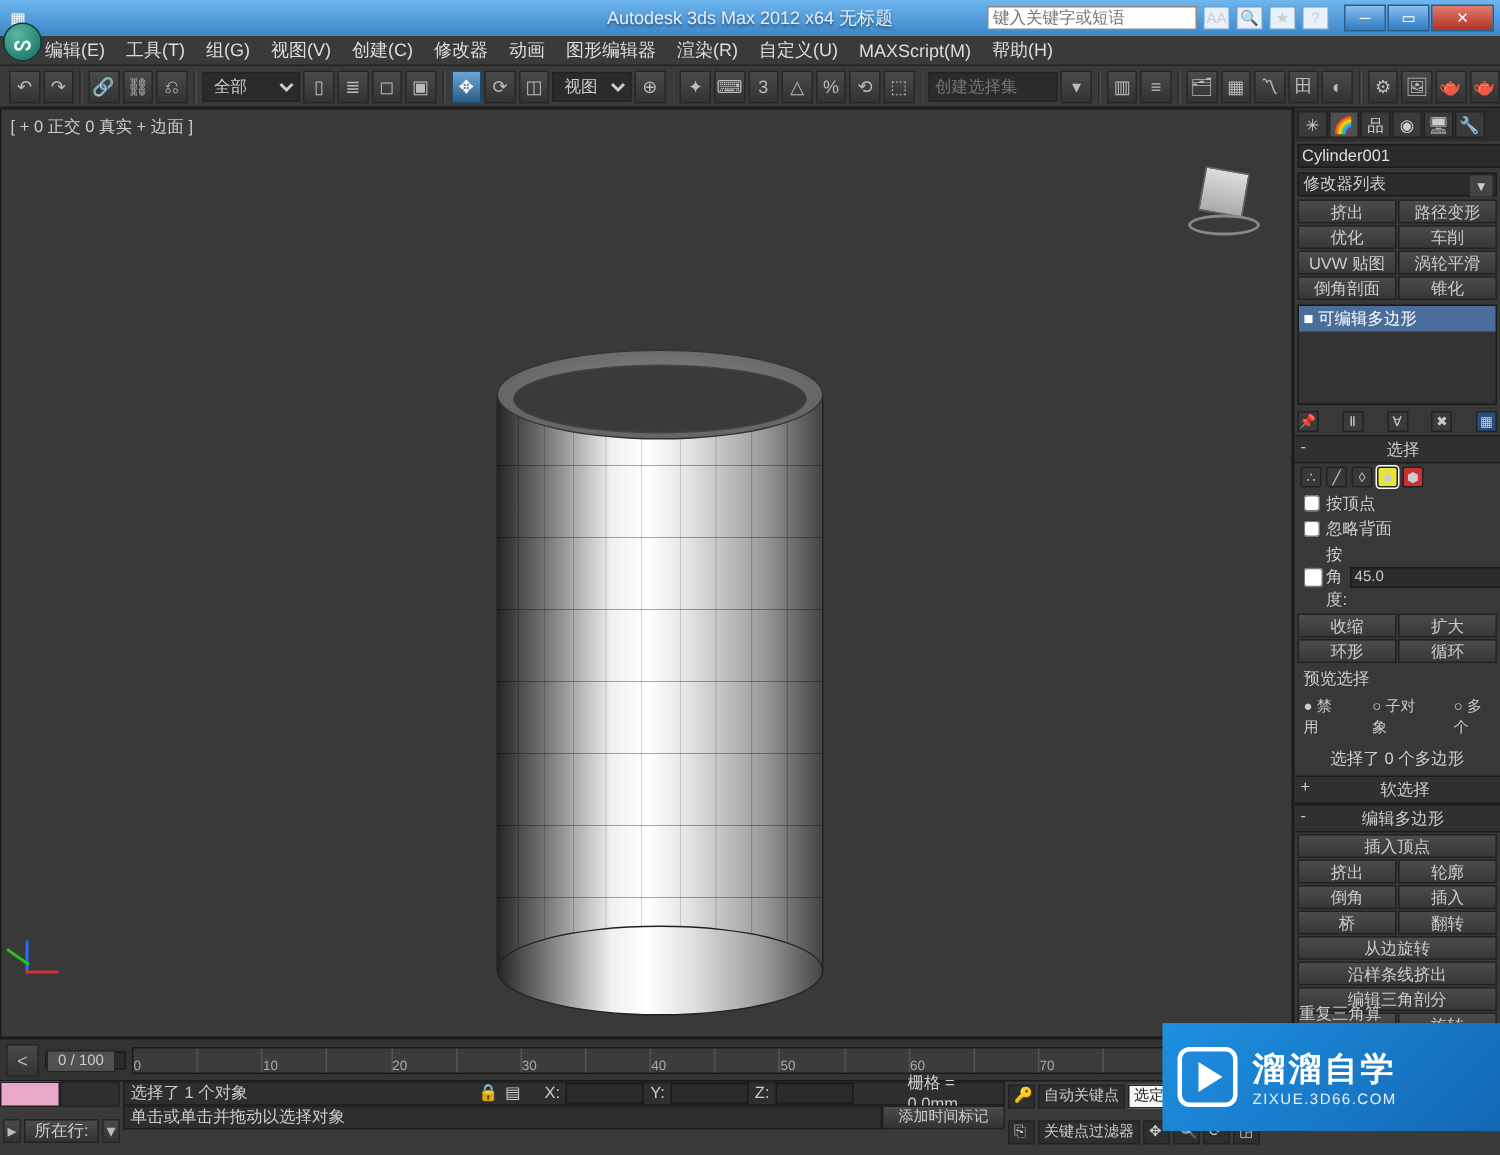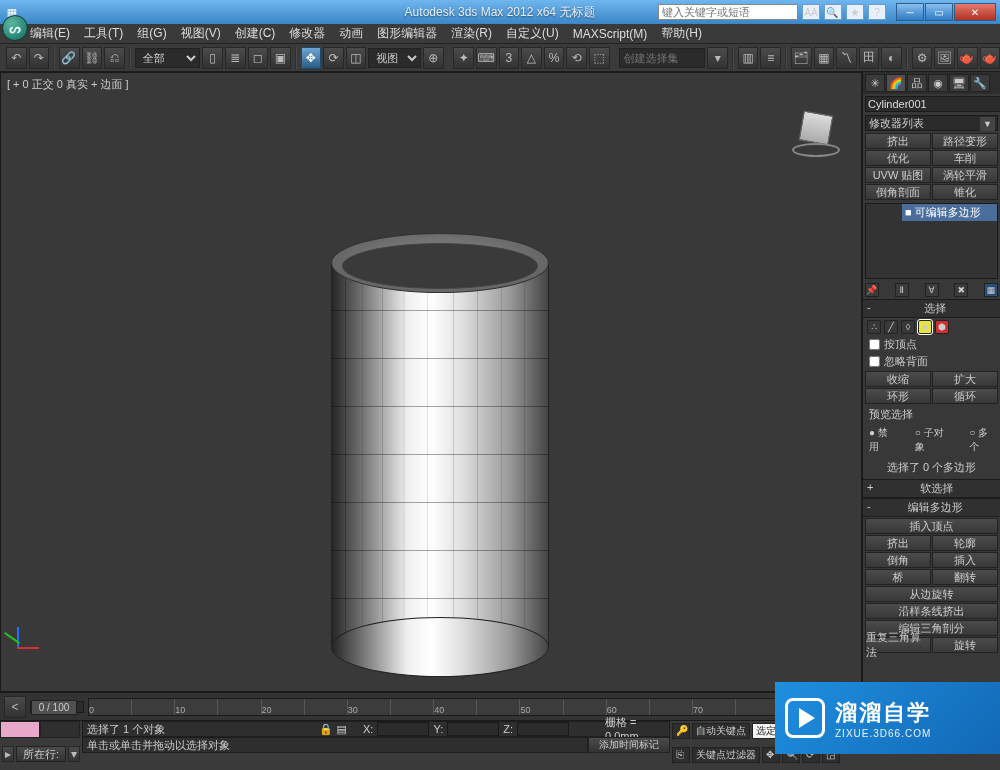--- a/index.html
+++ b/index.html
@@ -66,21 +66,21 @@
 .cmd-tabs { display:flex; gap:1px; padding:2px; background:#2d2d2d; height:22px;}
 .cmd-tabs .tab { width:20px;height:18px;border:1px solid #222;background:#3a3a3a;display:flex;align-items:center;justify-content:center;font-size:11px;}
 .cmd-tabs .tab.active { background:#505050; }
 .name-field { display:flex; padding:2px; gap:2px;}
 .name-field input { flex:1; height:16px; background:#2b2b2b; border:1px solid #1a1a1a; color:#ddd; font-size:11px; padding:0 2px;}
 .mod-select { width:calc(100% - 4px); margin:1px 2px; height:16px; background:#2b2b2b; border:1px solid #1a1a1a; color:#ccc; font-size:11px; position:relative; padding-left:3px; line-height:14px;}
 .mod-select::after { content:"▼"; position:absolute; right:2px; top:1px; font-size:9px; background:#444; padding:0 3px;}
 .btn-grid { display:grid; grid-template-columns:1fr 1fr; gap:1px; padding:1px 2px;}
 .pbtn { height:16px; background:linear-gradient(#4b4b4b,#383838); border:1px solid #222; color:#ccc; font-size:11px; display:flex;align-items:center;justify-content:center; cursor:pointer;}
 .pbtn.wide { grid-column:span 2;}
-.stack { margin:2px; border:1px solid #1a1a1a; height:76px; background:#333;padding-left:36px; }
+.stack { margin:2px; border:1px solid #1a1a1a; height:76px; background:#333; }
 .stack .item { background:#4a6d9c; color:#fff; padding:1px 3px; font-size:11px; }
 .mini-row { display:flex; gap:2px; padding:2px; justify-content:space-between;}
 .mini-row .mini { width:14px;height:14px; border:1px solid #222; background:#3b3b3b; display:flex;align-items:center;justify-content:center;font-size:9px;}
 .rollup-hd { background:#303030; color:#ccc; padding:1px 0; text-align:center; font-size:11px; border-top:1px solid #1c1c1c; border-bottom:1px solid #1c1c1c;}
 .rollup-hd.plus::before { content:"+"; float:left; margin-left:4px;}
 .rollup-hd.minus::before { content:"-"; float:left; margin-left:4px;}
 .sub-row { display:flex; gap:3px; padding:2px 4px; align-items:center;}
 .sub-row .dot { width:14px;height:14px;border:1px solid #222; border-radius:2px; display:flex;align-items:center;justify-content:center; font-size:9px;}
 .sub-row .dot.red { background:#cc3030; }
 .sub-row .dot.yel { background:#e6e63a; outline:1px solid #fff; }
@@ -114,21 +114,21 @@
 .status-mid .tip-line { display:flex; align-items:center;}
 .status-mid .tip-line .tip { flex:1; border:1px solid #1e1e1e; background:#2e2e2e; height:16px; line-height:14px; padding:0 4px; font-size:11px; }
 .status-mid .tip-line .add { height:16px; background:linear-gradient(#4b4b4b,#333); border:1px solid #222; font-size:10px; padding:0 10px; line-height:14px;}
 .status-right { flex:0 0 330px; display:flex; flex-wrap:wrap; align-items:flex-start; padding:2px; gap:2px;}
 .status-right .seg { height:16px; border:1px solid #222; background:#2e2e2e; font-size:10px; line-height:14px; padding:0 3px; display:flex;align-items:center;}
 .status-right .btn { width:18px; }
 .status-right .dd { width:70px; background:#f5f5f5; color:#222;}
 .grid-val { width:60px; }
 
 
-.watermark { position:absolute; right:0; bottom:16px; width:225px; height:72px; background:linear-gradient(135deg,#1f8fe0,#1268b5); display:flex; align-items:center; padding:0 10px; gap:10px; color:#fff;text-align:center; }
+.watermark { position:absolute; right:0; bottom:16px; width:225px; height:72px; background:linear-gradient(135deg,#1f8fe0,#1268b5); display:flex; align-items:center; padding:0 10px; gap:10px; color:#fff; }
 .watermark .play { width:40px;height:40px; border:3px solid #fff; border-radius:8px; display:flex;align-items:center;justify-content:center;}
 .watermark .play div { width:0;height:0;border-left:16px solid #fff;border-top:10px solid transparent;border-bottom:10px solid transparent; margin-left:4px;}
 .watermark .txt { display:flex; flex-direction:column; font-family:"SimHei","Microsoft YaHei"; }
 .watermark .big { font-size:22px; font-weight:bold; letter-spacing:2px;}
 .watermark .small { font-size:10px; letter-spacing:1px; opacity:.9;}
 
 .coord-box { display:flex; align-items:center; gap:4px;}
 .coord-box label { font-size:11px; color:#ccc;}
 .coord-box input { width:52px; height:14px; background:#2b2b2b; border:1px solid #1a1a1a; color:#ccc; font-size:10px; padding:0 2px;}
 </style>
@@ -281,20 +281,26 @@
       <div class="dot red">⬢</div>
     </div>
     <label class="chk">
         <input type="checkbox" style="">
         <span>按顶点</span>
       </label>
     <label class="chk">
         <input type="checkbox" style="">
         <span>忽略背面</span>
       </label>
+    <div class="spin-row">
+      <input type="checkbox" style="">
+      <span>按角度:</span>
+      <input value="45.0" style="">
+
+    </div>
     <div class="btn-grid">
       <div class="pbtn">收缩</div>
       <div class="pbtn">扩大</div>
       <div class="pbtn">环形</div>
       <div class="pbtn">循环</div>
     </div>
     <div style="padding:2px 6px;font-size:11px">预览选择</div>
     <div class="radio-row">
       <label>● <span>禁用</span></label>
       <label>○ <span>子对象</span></label>

